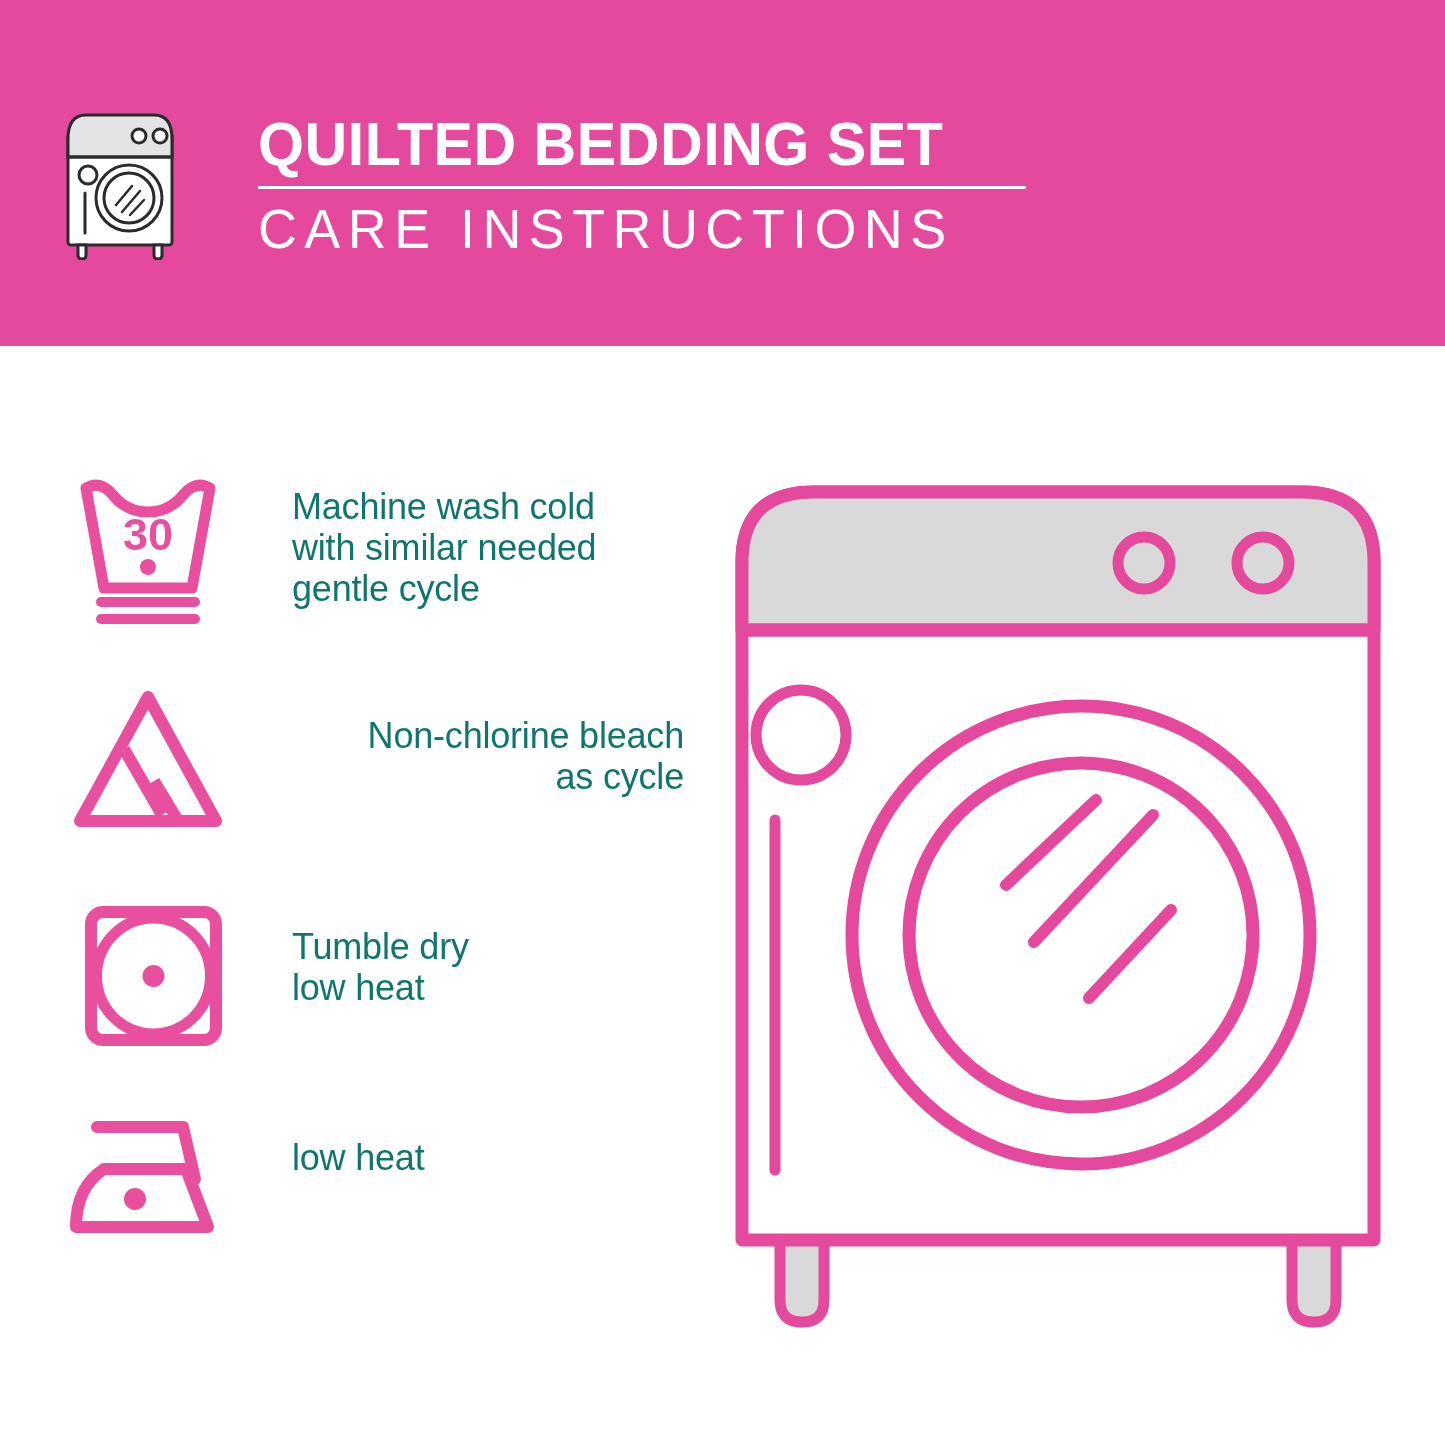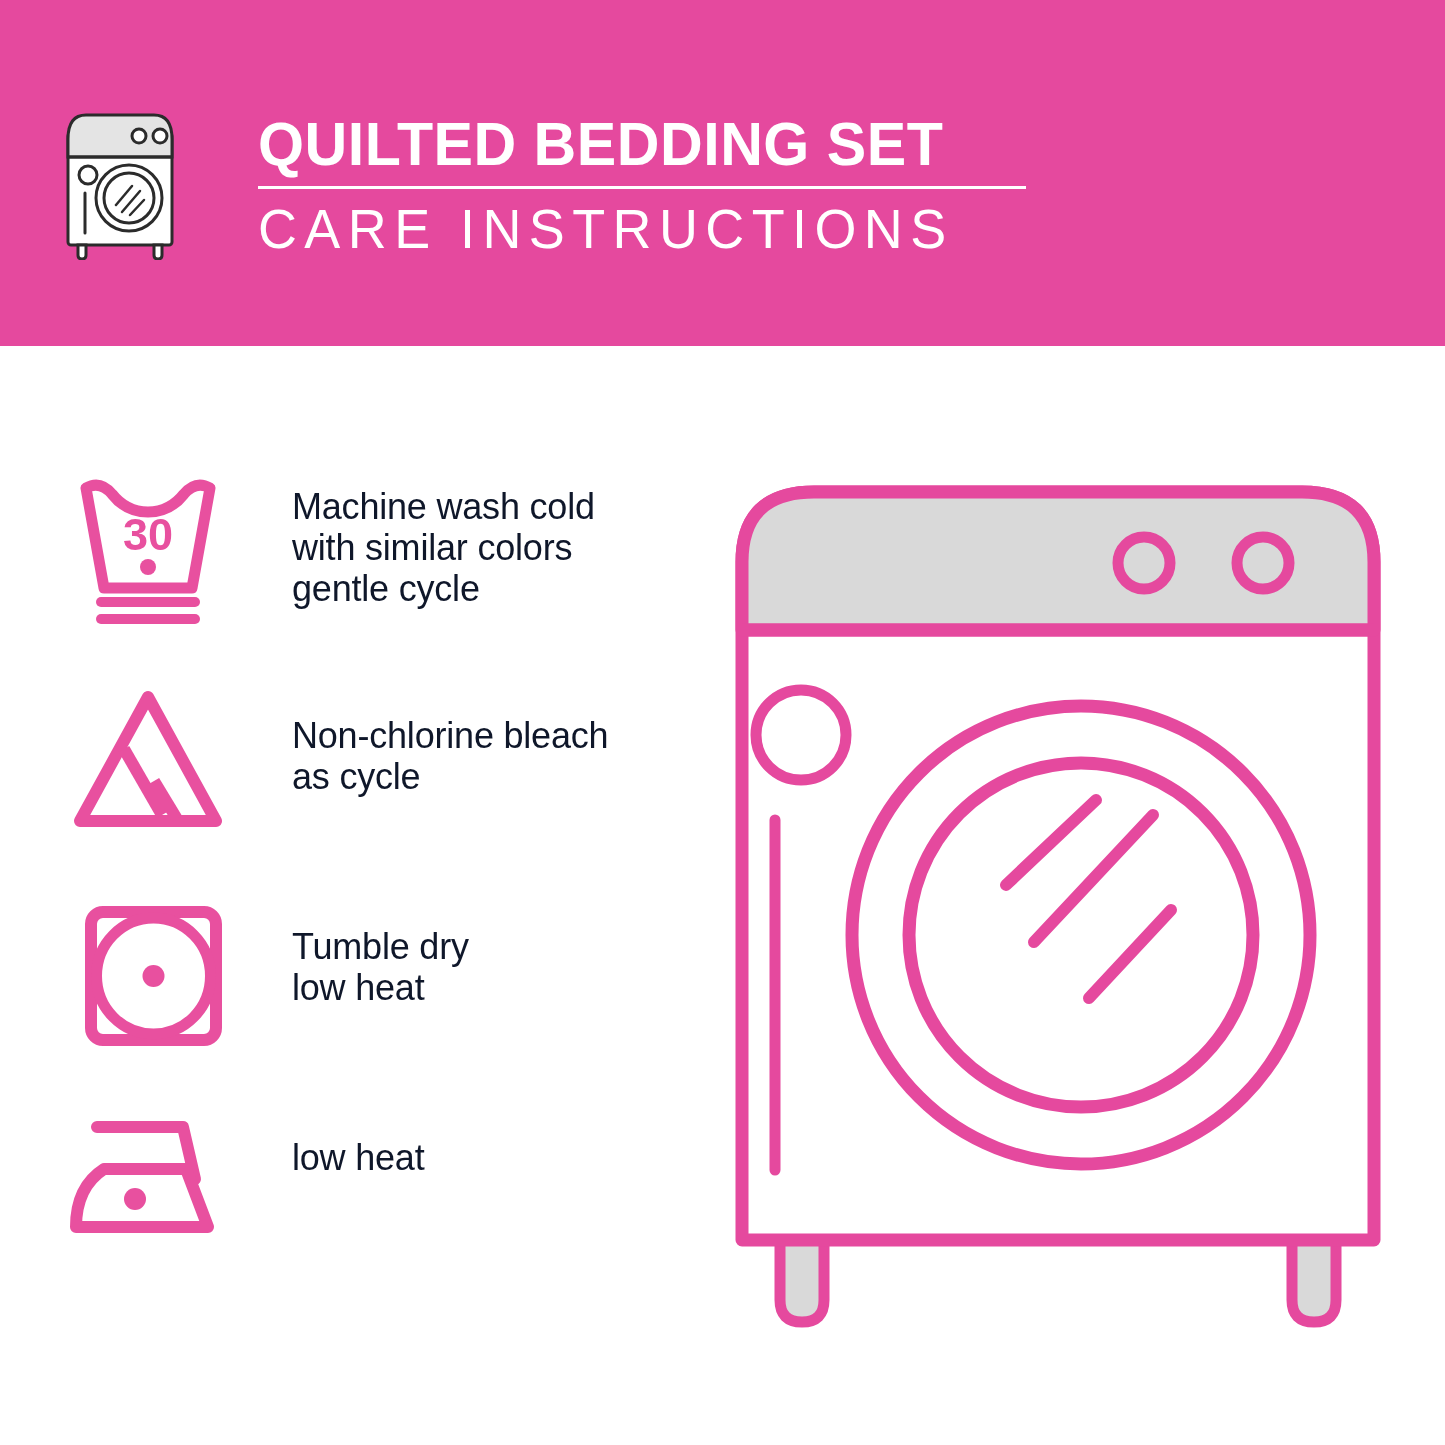--- a/index.html
+++ b/index.html
@@ -97,30 +97,30 @@
     flex: 0 0 auto;
     width: 170px;
     height: 160px;
     display: flex;
     align-items: flex-start;
     justify-content: flex-start;
   }
   .care-text {
     flex: 1 1 auto;
     margin-left: 58px;
-    color: #0f172a;
+    color: #0f766e;
     font-family: "Liberation Sans", sans-serif;
     font-weight: 400;
     font-size: 36px;
     line-height: 41px;
     letter-spacing: -0.2px;
   }
   .care-text .tline { display: block; white-space: nowrap; }
   .row-wash .care-text { padding-top: 22px; }
-  .row-bleach .care-text { padding-top: 36px; }
+  .row-bleach .care-text { padding-top: 36px; text-align: right; }
   .row-dry .care-text { padding-top: 32px; }
   .row-iron .care-text { padding-top: 28px; }
 
   
   #machine-wrap {
     position: absolute;
     left: 718px;
     top: 470px;
     width: 680px;
     height: 890px;
@@ -182,21 +182,21 @@
           <rect x="32" y="133" width="104" height="10" rx="5" fill="#e8509f"></rect>
           <rect x="32" y="150" width="104" height="10" rx="5" fill="#e8509f"></rect>
 
           <text x="84" y="86" text-anchor="middle" font-family="Liberation Sans, sans-serif" font-size="45" font-weight="700" fill="#e8509f">30</text>
 
           <circle cx="84" cy="103" r="8" fill="#e8509f"></circle>
         </svg>
       </span>
       <div class="care-text">
         <span class="tline">Machine wash cold</span>
-        <span class="tline">with similar colors</span>
+        <span class="tline">with similar needed</span>
         <span class="tline">gentle cycle</span>
       </div>
     </div>
 
     <div class="care-row row-bleach">
       <span class="care-icon-wrap">
         <svg viewBox="0 0 170 160" width="170" height="160" aria-hidden="true">
 
           <path d="M84 18 L152 142 L16 142 Z" fill="none" stroke="#e8509f" stroke-width="12" stroke-linejoin="round"></path>
 

